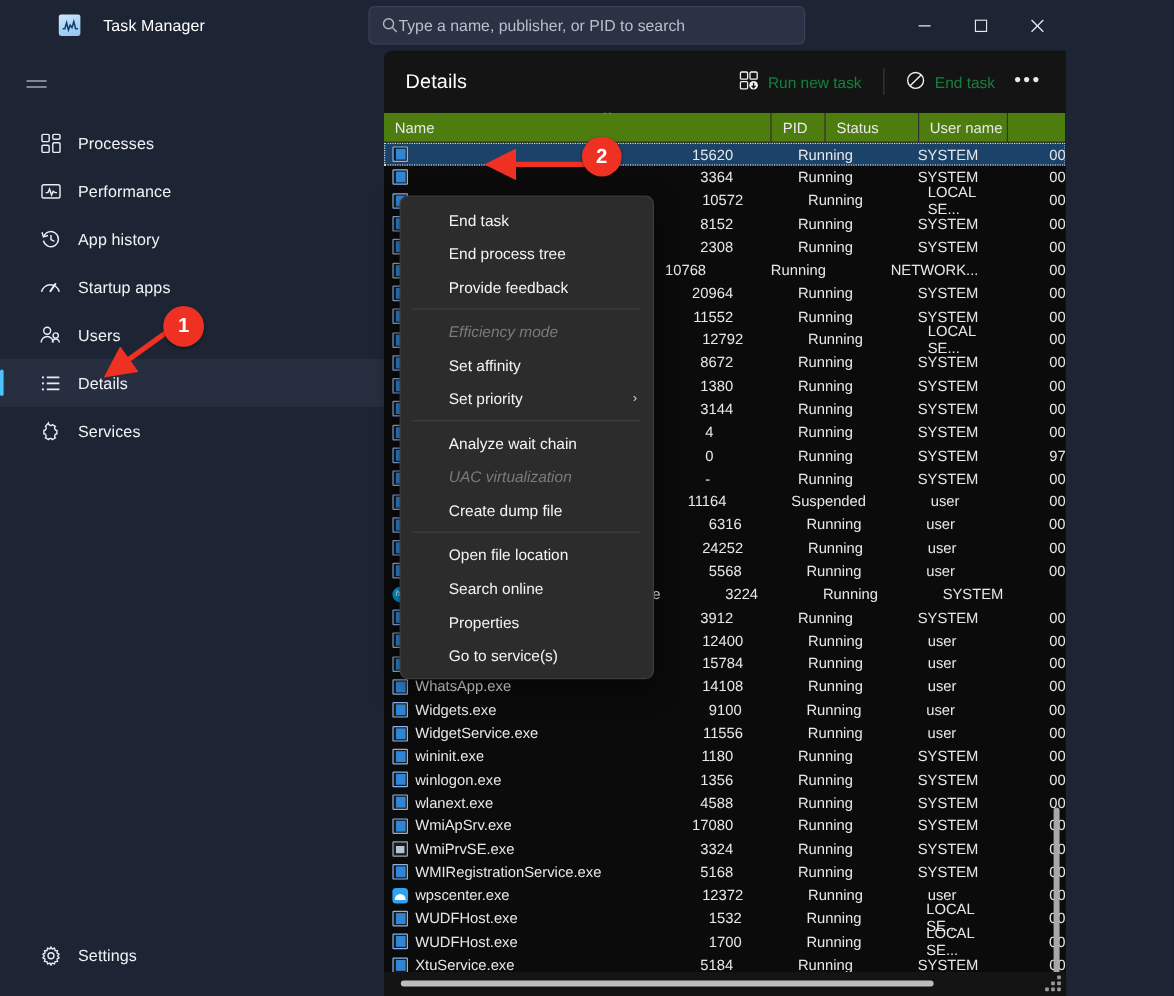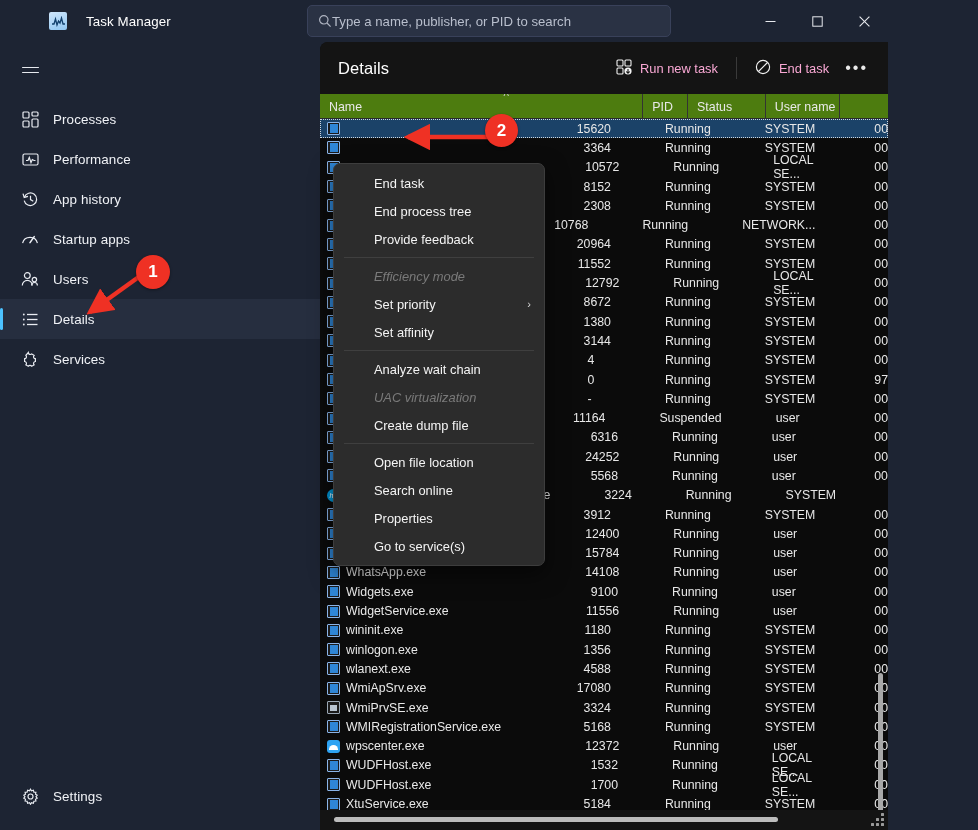--- a/index.html
+++ b/index.html
@@ -58,21 +58,21 @@
   }
   .hamburger {
     width: 44px; height: 40px; margin-left: 8px; margin-bottom: 9px;
     display: flex; align-items: center; justify-content: center; border-radius: 4px;
   }
   .ham-lines { width: 17px; }
   .ham-lines i { display: block; height: 1.6px; background: #e6e9ef; margin: 3.4px 0; border-radius: 1px; }
 
   .nav-item {
     height: 40px; display: flex; align-items: center;
-    position: relative; cursor: default; padding-left: 14px;
+    position: relative; cursor: default; padding-left: 26px;
     margin: 0;
   }
   .nav-item.selected { background: #262e3f; }
   .nav-item.selected::before {
     content: ""; position: absolute; left: 0; top: 9px;
     width: 3px; height: 22px; background: #4cc2ff; border-radius: 2px;
   }
   .nav-ico { width: 32px; display: flex; align-items: center; justify-content: center; color: #e9ecf2; }
   .nav-label { color: #f0f2f6; font-size: 13.4px; margin-left: 7px; letter-spacing: .1px; }
   .nav-spacer { flex: 1; }
@@ -87,21 +87,21 @@
     position: relative;
   }
   .main-toolbar {
     height: 52px; min-height: 52px; background: #141414;
     display: flex; align-items: center; padding: 0 14px 0 18px;
   }
   .panel-title { color: #ffffff; font-size: 16.5px; letter-spacing: .1px; }
   .tb-spacer { flex: 1; }
   .tbtn {
     height: 32px; display: flex; align-items: center; gap: 8px;
-    padding: 0 10px; border-radius: 4px; color: #f9a8d4; font-size: 12.9px;
+    padding: 0 10px; border-radius: 4px; color: #15803d; font-size: 12.9px;
   }
   .tb-divider { width: 1px; height: 22px; background: #3a3a3a; margin: 0 8px; }
   .dots { letter-spacing: 2px; font-size: 16px; color: #eaeaea; padding: 0 6px; }
 
   
   .table-area { flex: 1; position: relative; overflow: hidden; background: #0b0b0b; }
   .thead {
     height: 25px; background: #4d7c0f; display: flex;
     border-bottom: 1px solid #2c2c2c; position: relative;
   }
@@ -790,25 +790,25 @@
           <span>End process tree</span>
         </div>
         <div class="ctxitem">
           <span>Provide feedback</span>
         </div>
         <div class="ctxsep"></div>
         <div class="ctxitem disabled">
           <span>Efficiency mode</span>
         </div>
         <div class="ctxitem">
+          <span>Set affinity</span>
+        </div>
+        <div class="ctxitem">
           <span>Set priority</span>
           <span class="submark">›</span>
-        </div>
-        <div class="ctxitem">
-          <span>Set affinity</span>
         </div>
         <div class="ctxsep"></div>
         <div class="ctxitem">
           <span>Analyze wait chain</span>
         </div>
         <div class="ctxitem disabled">
           <span>UAC virtualization</span>
         </div>
         <div class="ctxitem">
           <span>Create dump file</span>

